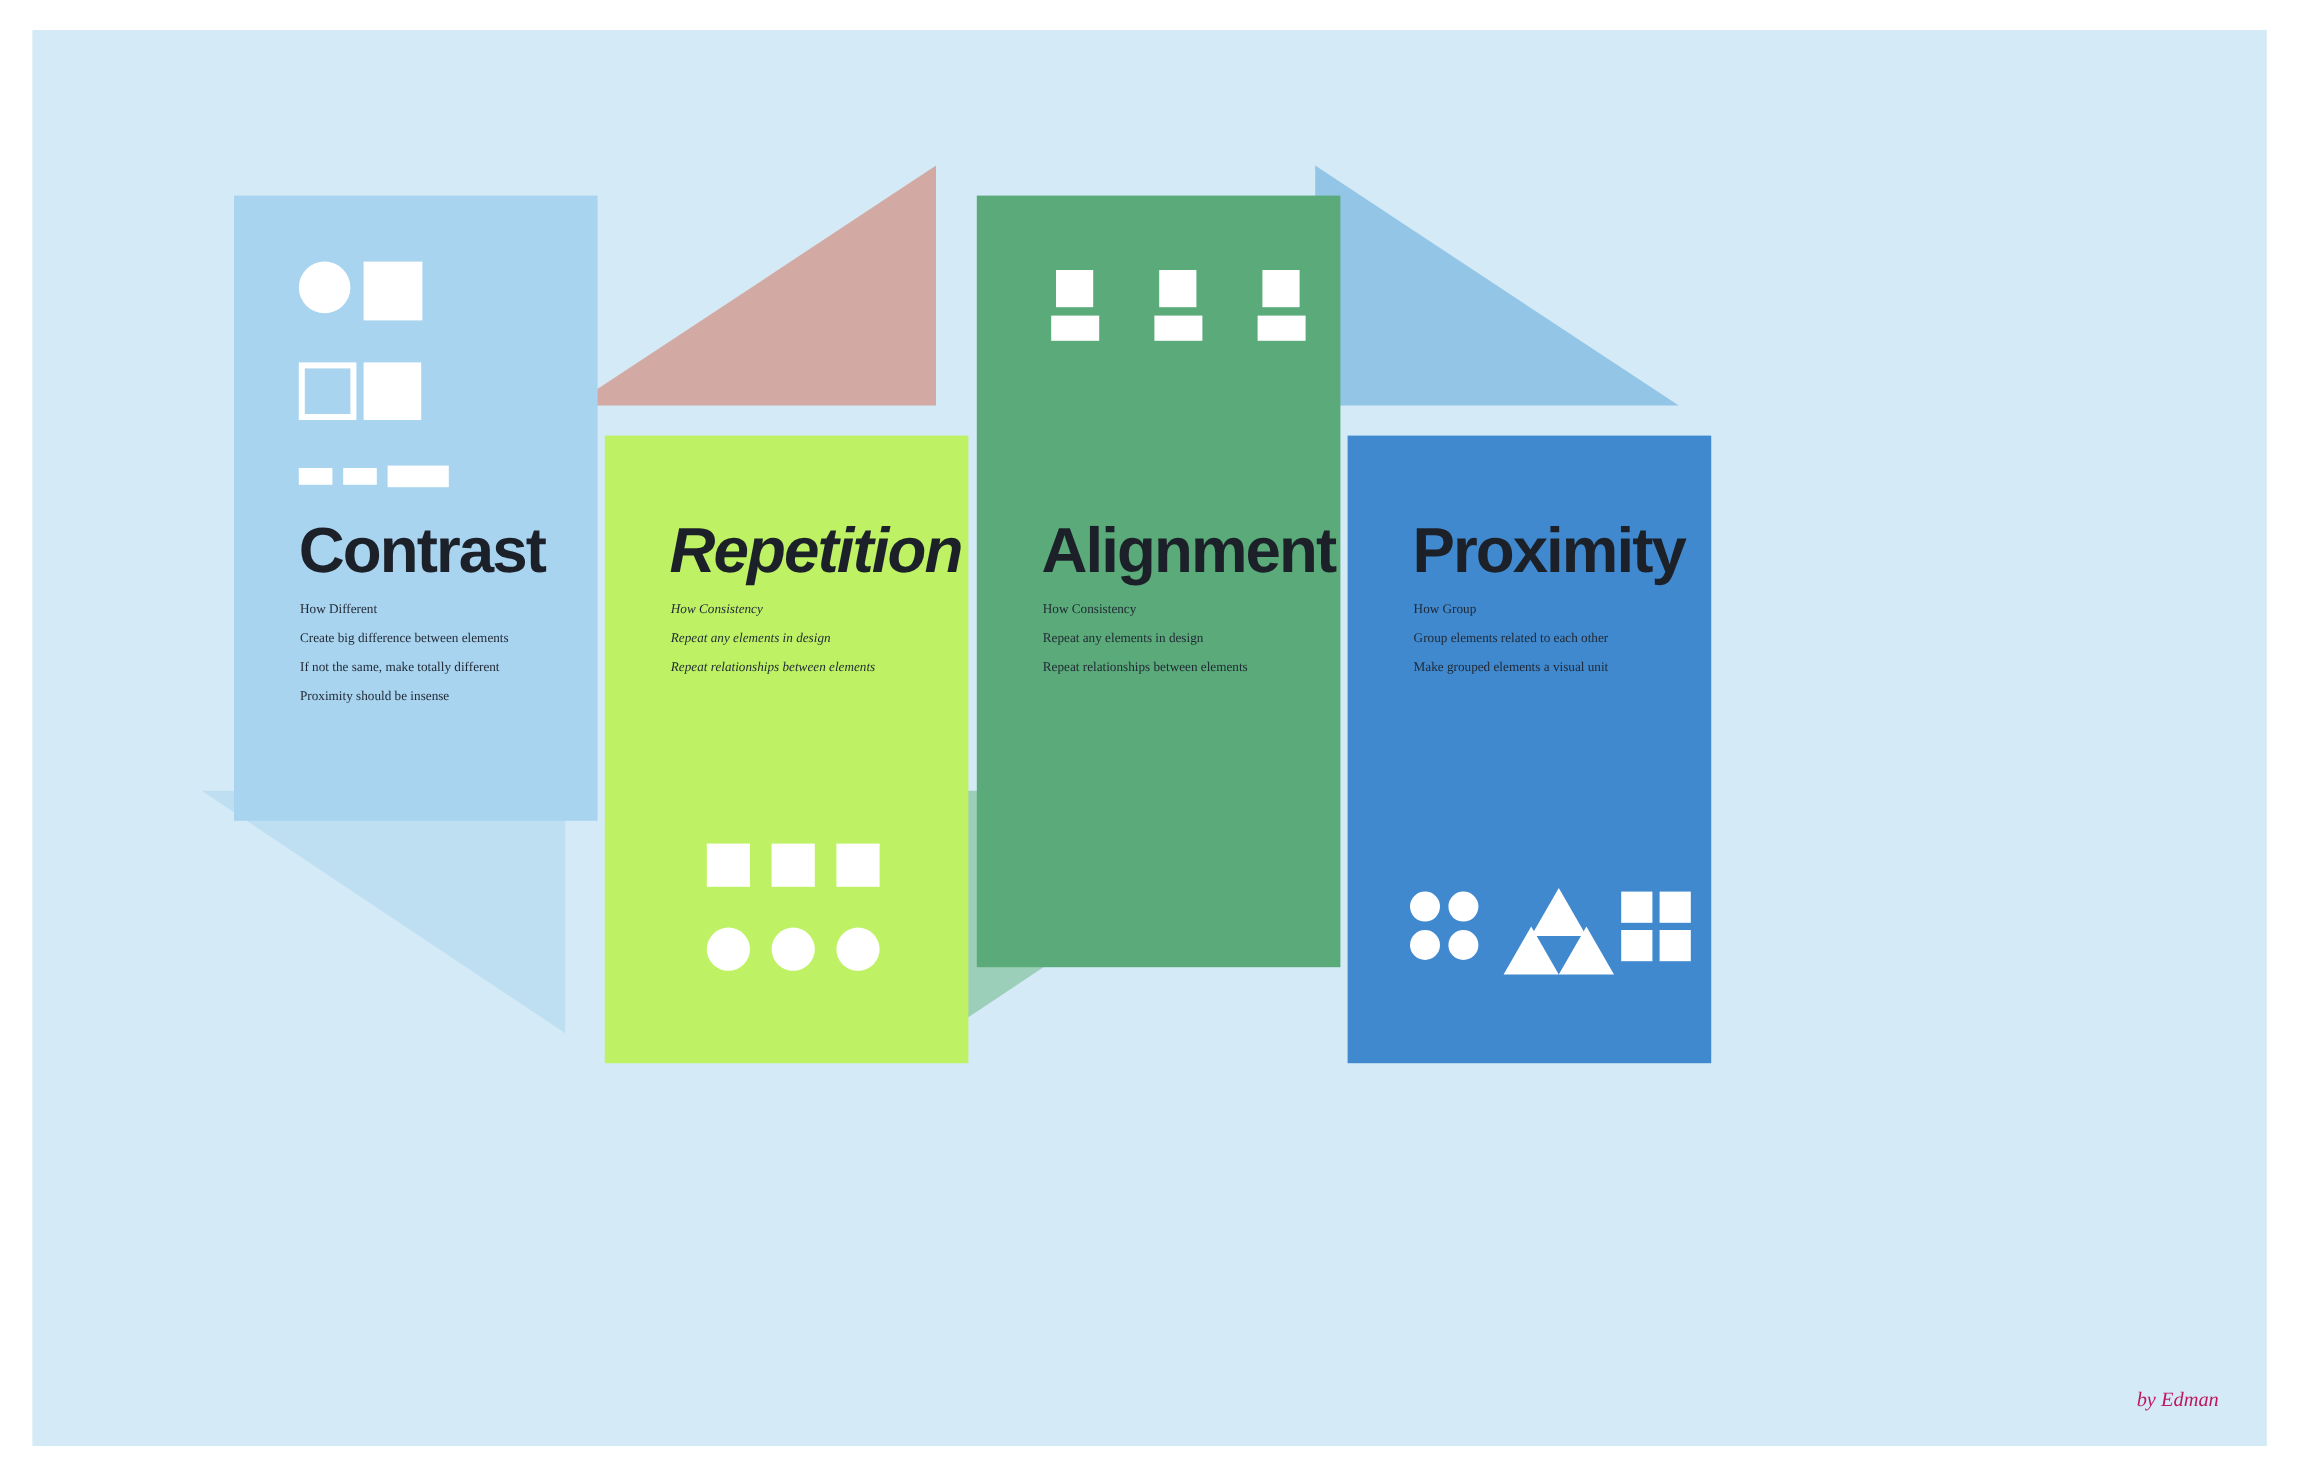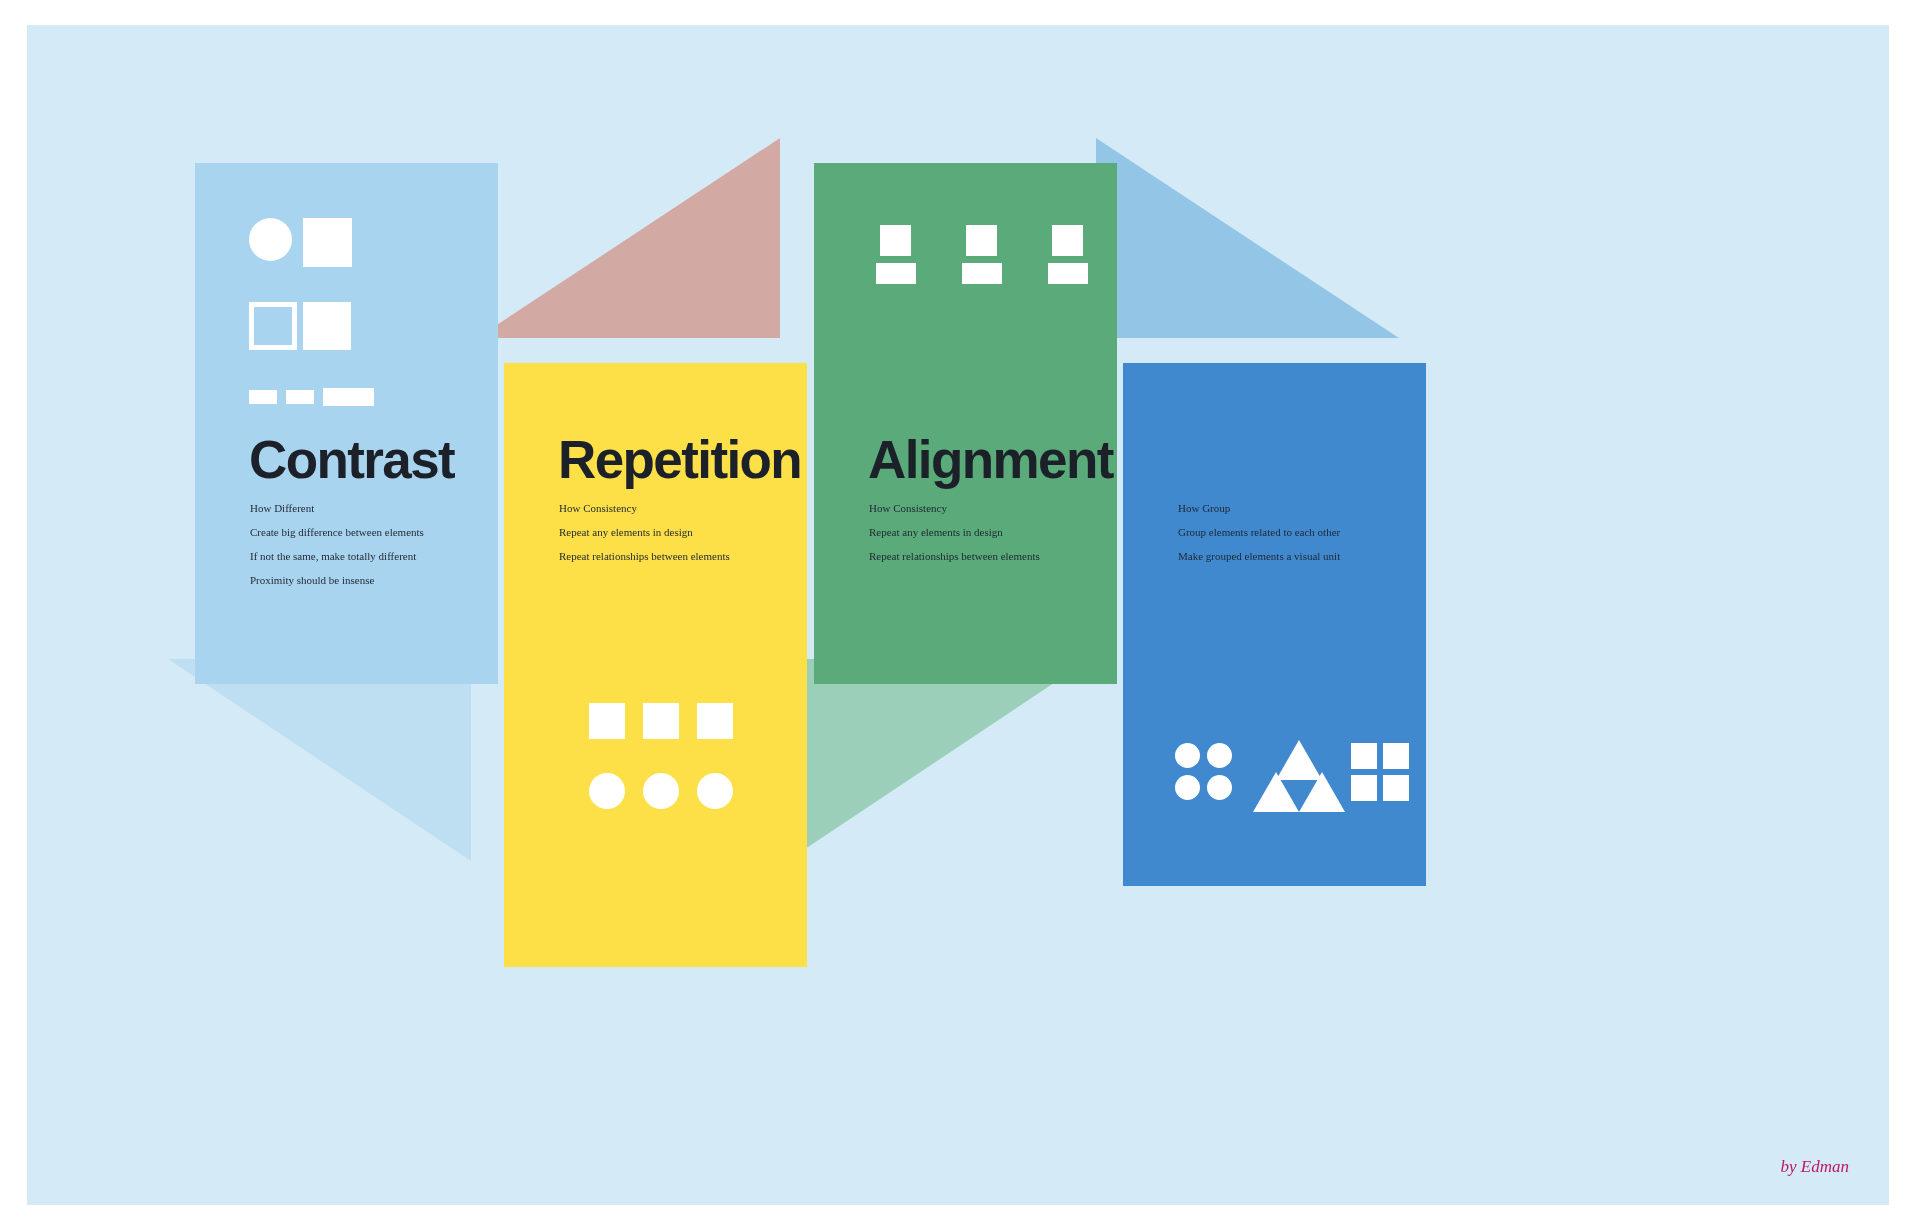--- a/index.html
+++ b/index.html
@@ -37,22 +37,22 @@
     pointer-events: none;
   }
 
   
   .panel {
     position: absolute;
     overflow: hidden;
   }
 
   .panel-contrast   { left: 168px;  top: 138px; width: 303px;  height: 521px; background: #a9d4ef; }
-  .panel-repetition { left: 477px;  top: 338px; width: 303px;  height: 604px; background: #fde047; }
-  .panel-alignment  { left: 787px;  top: 138px; width: 303px;  height: 521px; background: #5baa7a; }
+  .panel-repetition { left: 477px;  top: 338px; width: 303px;  height: 523px; background: #bef264; font-style: italic; }
+  .panel-alignment  { left: 787px;  top: 138px; width: 303px;  height: 643px; background: #5baa7a; }
   .panel-proximity  { left: 1096px; top: 338px; width: 303px;  height: 523px; background: #4189ce; }
 
   
   .title {
     position: absolute;
     left: 54px;
     font-family: "Liberation Sans", sans-serif;
     font-weight: bold;
     font-size: 53px;
     letter-spacing: -1.6px;
@@ -176,20 +176,21 @@
       </div>
       <div class="title">Alignment</div>
       <div class="lines">
         <div class="line">How Consistency</div>
         <div class="line">Repeat any elements in design</div>
         <div class="line">Repeat relationships between elements</div>
       </div>
     </div>
 
     <div class="panel panel-proximity">
+      <div class="title">Proximity</div>
       <div class="lines">
         <div class="line">How Group</div>
         <div class="line">Group elements related to each other</div>
         <div class="line">Make grouped elements a visual unit</div>
       </div>
       <div class="art art-proximity">
 
         <div class="ci" style="left:0;   top:0;   width:25px; height:25px;"></div>
         <div class="ci" style="left:32px; top:0;  width:25px; height:25px;"></div>
         <div class="ci" style="left:0;   top:32px; width:25px; height:25px;"></div>

